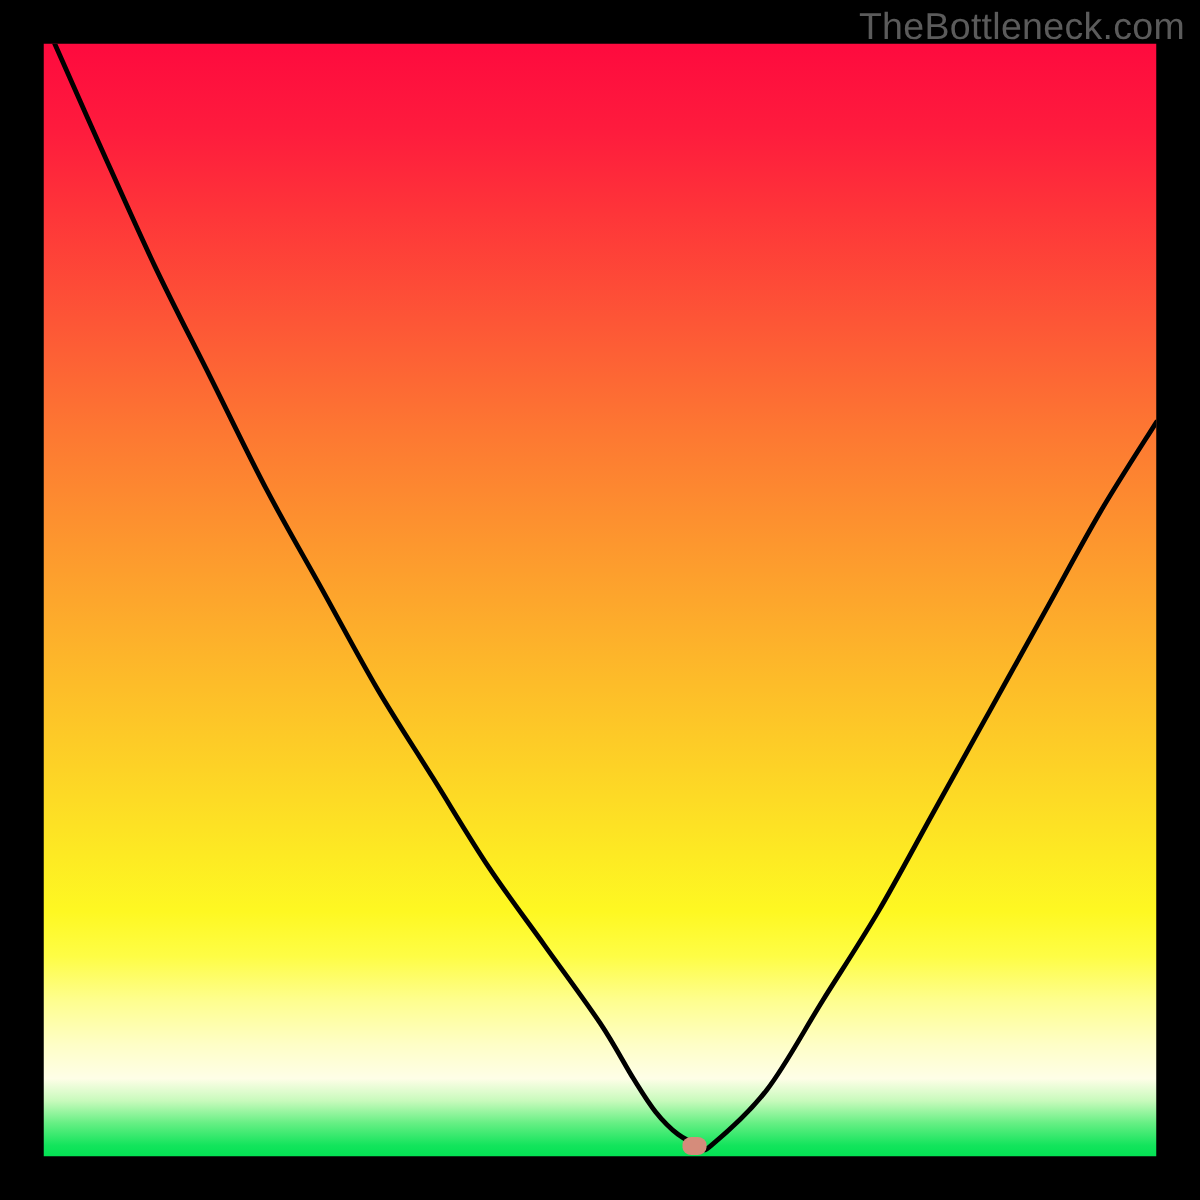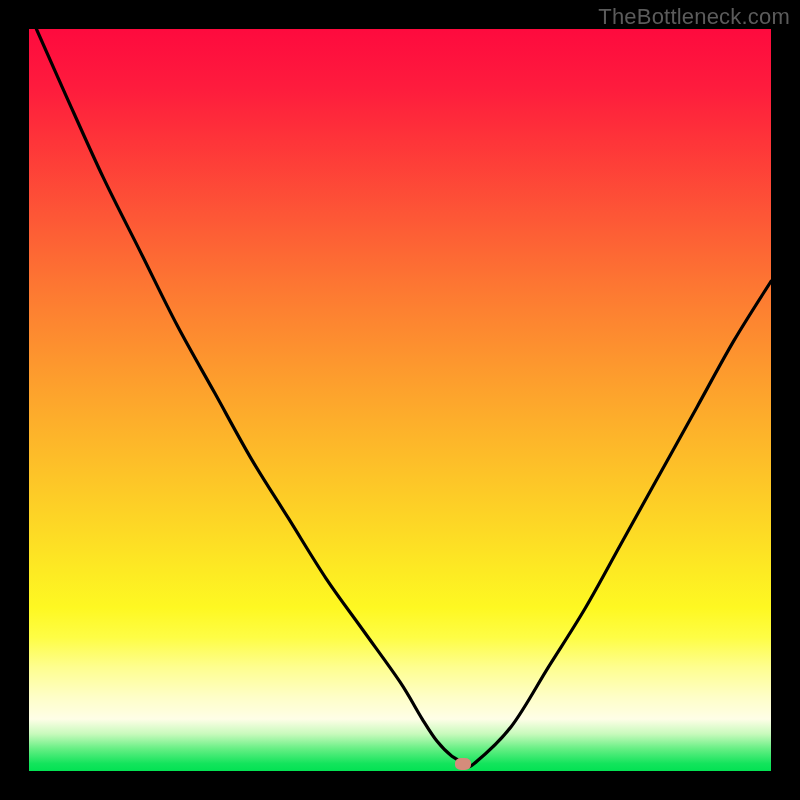--- a/index.html
+++ b/index.html
@@ -15,21 +15,21 @@
     position: relative;
     width: 800px;
     height: 800px;
     background: #000;
   }
   .watermark {
     position: absolute;
     top: 4px;
     right: 10px;
     color: #5b5b5b;
-    font-size: 22px;
+    font-size: 25px;
     font-weight: 500;
     letter-spacing: 0.2px;
     z-index: 5;
   }
   .plot {
     position: absolute;
     left: 29px;
     top: 29px;
     width: 742px;
     height: 742px;

